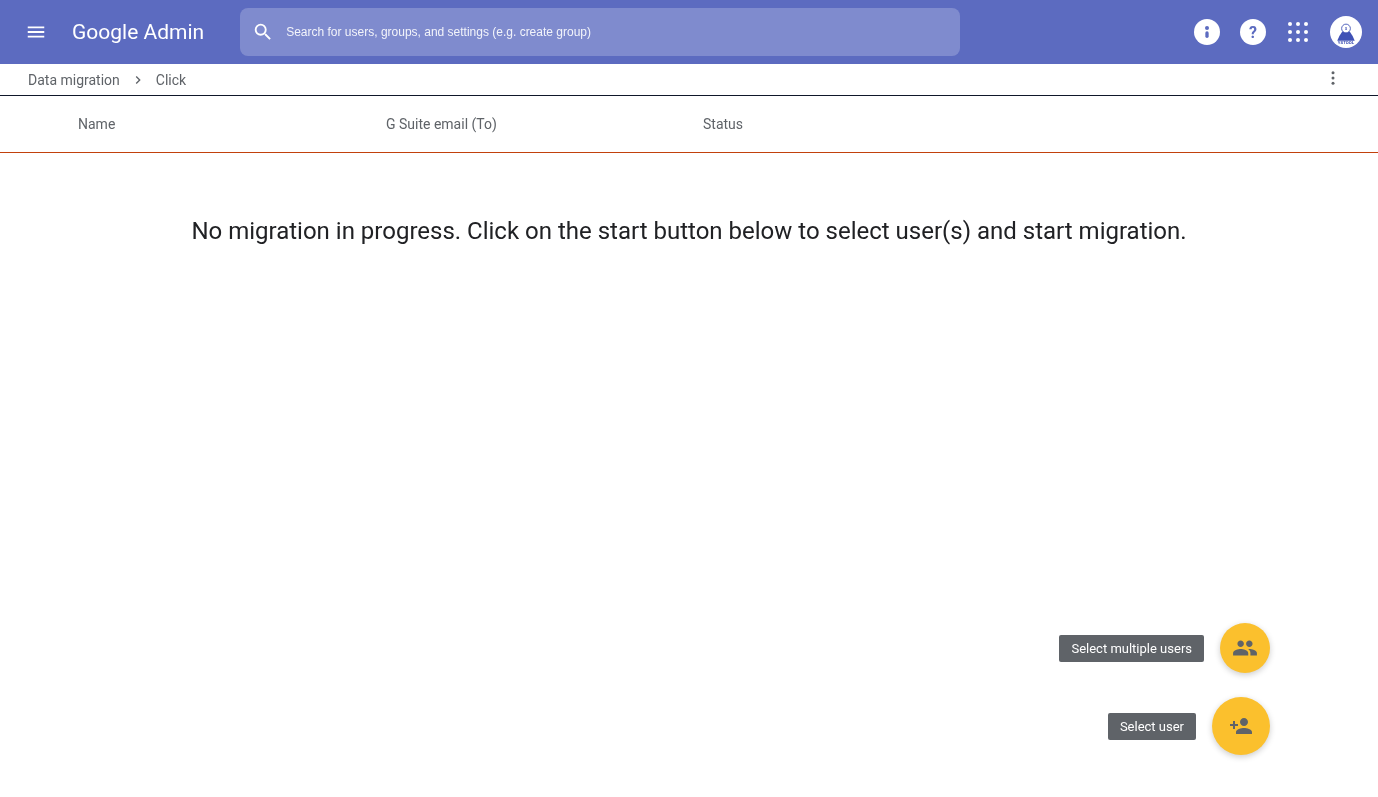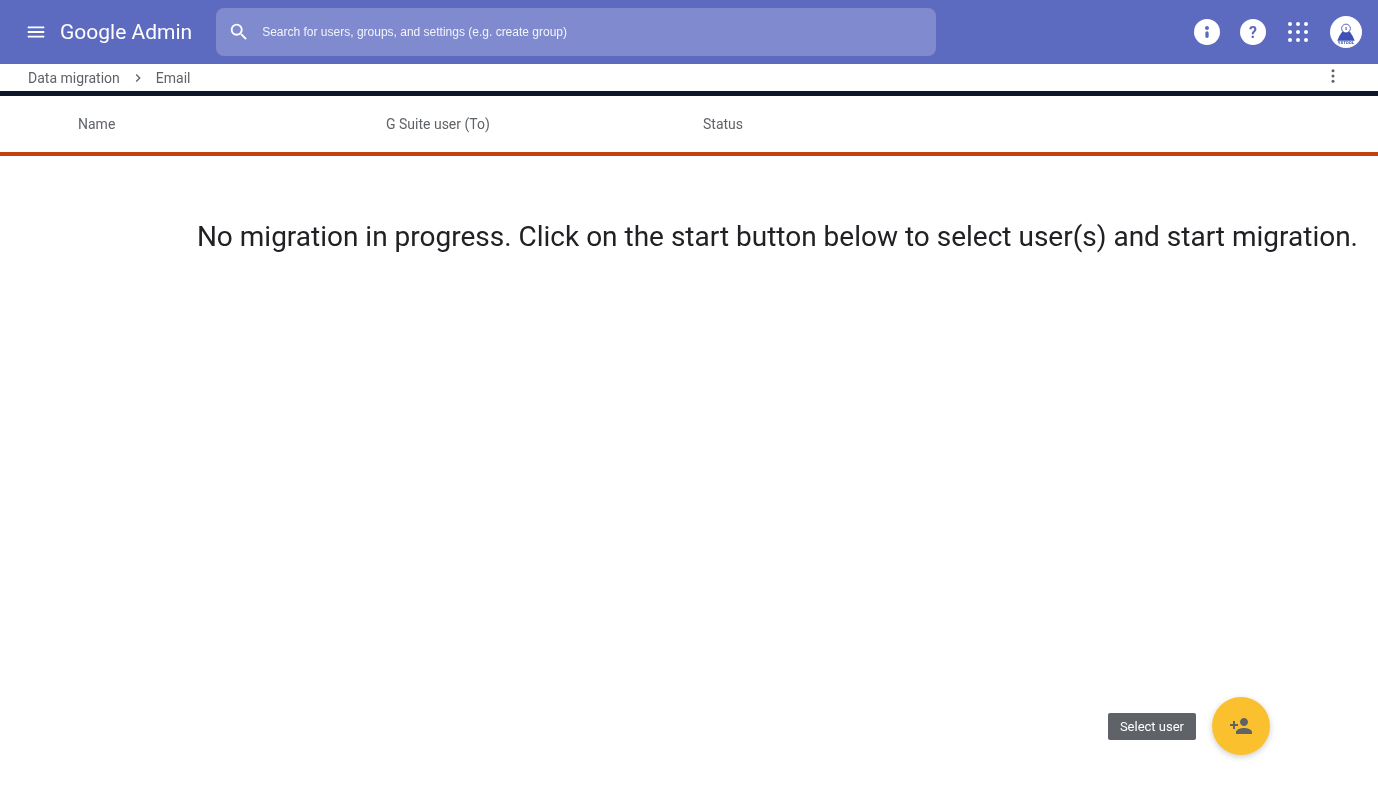--- a/index.html
+++ b/index.html
@@ -10,21 +10,21 @@
     height: 797px;
     overflow: hidden;
     position: relative;
   }
   .header {
     background: #5c6bc0;
     height: 64px;
     display: flex;
     align-items: center;
     padding: 0 16px;
-    gap: 0;
+    gap: 12px;
   }
   .menu-btn {
     width: 40px; height: 40px;
     display: flex; align-items: center; justify-content: center;
     cursor: pointer;
     border-radius: 50%;
     color: #fff;
   }
   .app-title {
     color: #fff;
@@ -89,50 +89,50 @@
     cursor: pointer;
     position: relative;
   }
   .avatar svg { width: 28px; height: 28px; }
   .sub-header {
     height: 32px;
     padding: 0 28px;
     display: flex;
     align-items: center;
     justify-content: space-between;
-    border-bottom: 5px solid #0f172a;
+    border-bottom: 1px solid #0f172a;
   }
   .breadcrumb {
     display: flex;
     align-items: center;
     gap: 10px;
     color: #5f6368;
     font-size: 14px;
   }
   .breadcrumb-link { color: #5f6368; cursor: pointer; }
   .breadcrumb-current { color: #5f6368; }
   .more-vert {
     cursor: pointer;
     color: #5f6368;
     padding: 8px;
   }
   .table-header {
     display: flex;
     padding: 20px 0 20px 78px;
-    border-bottom: 4px solid #c2410c;
+    border-bottom: 1px solid #c2410c;
     color: #5f6368;
     font-size: 14px;
   }
   .col-name { width: 308px; }
   .col-from { width: 306px; }
   .col-to   { width: 308px; }
   .col-status { flex: 1; margin-left: 9px; }
   .empty-msg {
-    text-align: right;
-    font-size: 28px;
+    text-align: center;
+    font-size: 24px;
     color: #202124;
     margin-top: 64px;
     padding: 0 20px;
   }
   .fab-container {
     position: absolute;
     right: 108px;
     bottom: 42px;
     display: flex;
     flex-direction: column;
@@ -215,40 +215,48 @@
     </div>
   </div>
 </div>
 
 <div class="sub-header">
   <div class="breadcrumb">
     <span class="breadcrumb-link">Data migration</span>
     <svg width="16" height="16" viewBox="0 0 24 24">
         <path fill="#5f6368" d="M10 6L8.59 7.41 13.17 12l-4.58 4.59L10 18l6-6z"></path>
       </svg>
-    <span class="breadcrumb-current">Email</span>
+    <span class="breadcrumb-current">Click</span>
   </div>
   <div class="more-vert">
     <svg width="18" height="18" viewBox="0 0 24 24">
         <circle cx="12" cy="5" r="2" fill="#5f6368"></circle>
         <circle cx="12" cy="12" r="2" fill="#5f6368"></circle>
         <circle cx="12" cy="19" r="2" fill="#5f6368"></circle>
       </svg>
   </div>
 </div>
 
 <div class="table-header">
   <div class="col-name">Name</div>
-  <div class="col-to">G Suite user (To)</div>
+  <div class="col-to">G Suite email (To)</div>
   <div class="col-status">Status</div>
 </div>
 
 <div class="empty-msg">No migration in progress. Click on the start button below to select user(s) and start migration.</div>
 
 <div class="fab-container">
+  <div class="fab-row">
+    <div class="fab-tooltip">Select multiple users</div>
+    <div class="fab small">
+      <svg viewBox="0 0 24 24">
+          <path fill="#5f6368" d="M16 11c1.66 0 2.99-1.34 2.99-3S17.66 5 16 5s-3 1.34-3 3 1.34 3 3 3zm-8 0c1.66 0 2.99-1.34 2.99-3S9.66 5 8 5 5 6.34 5 8s1.34 3 3 3zm0 2c-2.33 0-7 1.17-7 3.5V19h14v-2.5c0-2.33-4.67-3.5-7-3.5zm8 0c-.29 0-.62.02-.97.05 1.16.84 1.97 1.97 1.97 3.45V19h6v-2.5c0-2.33-4.67-3.5-7-3.5z"></path>
+        </svg>
+    </div>
+  </div>
   <div class="fab-row">
     <div class="fab-tooltip">Select user</div>
     <div class="fab large">
       <svg viewBox="0 0 24 24">
           <path fill="#5f6368" d="M15 12c2.21 0 4-1.79 4-4s-1.79-4-4-4-4 1.79-4 4 1.79 4 4 4zm-9-2V7H4v3H1v2h3v3h2v-3h3v-2H6zm9 4c-2.67 0-8 1.34-8 4v2h16v-2c0-2.66-5.33-4-8-4z"></path>
         </svg>
     </div>
   </div>
 </div>
 

